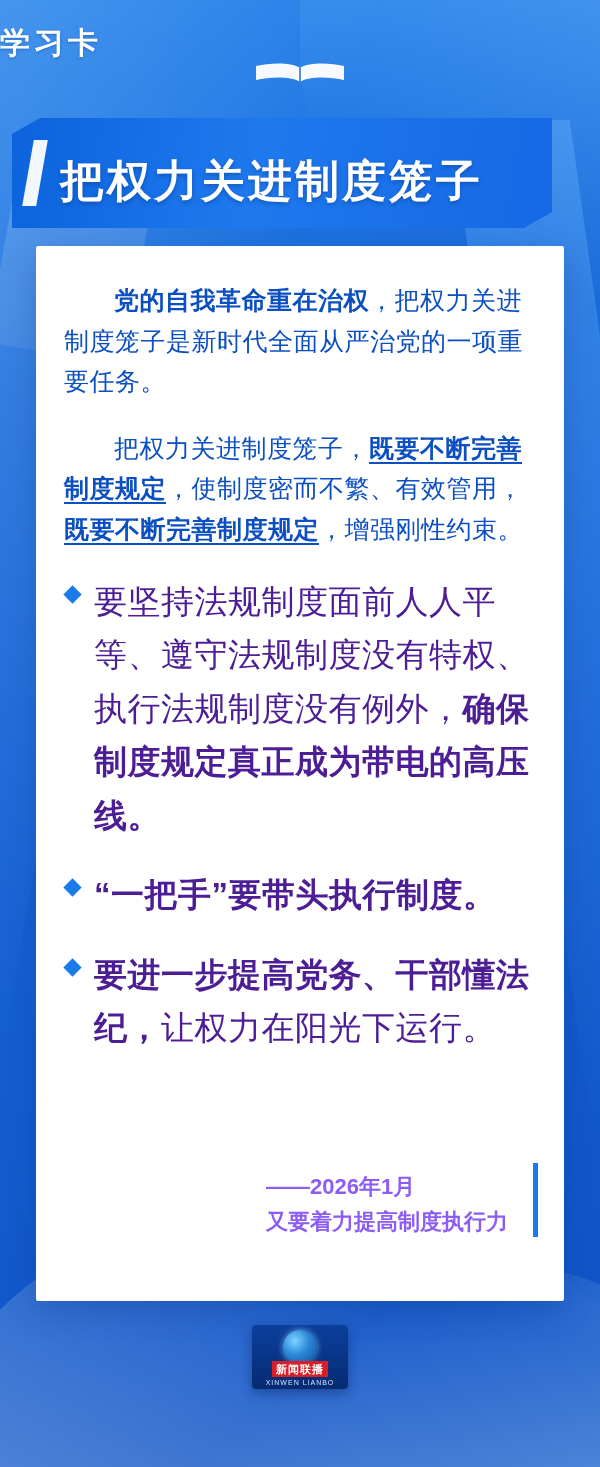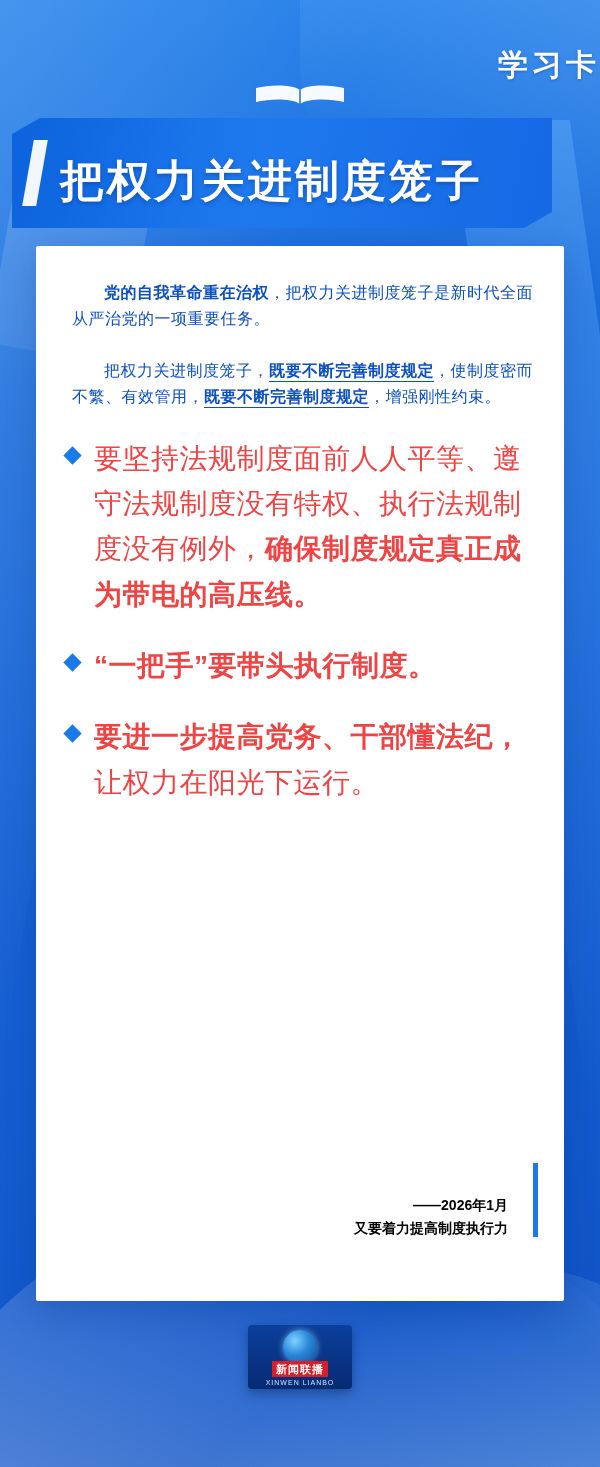--- a/index.html
+++ b/index.html
@@ -60,24 +60,24 @@
   .sw6 {
     top: 120px; right: -40px;
     width: 120px; height: 1000px;
     background: linear-gradient(180deg, rgba(110,185,255,0.35), rgba(110,185,255,0.0));
     transform: skewX(8deg);
   }
 
   
   .logo {
     position: absolute;
-    top: 50px;
+    top: 28px;
     left: 0;
     width: 100%;
-    text-align: right;
+    text-align: left;
     z-index: 5;
   }
   .logo-text {
     display: inline-block;
     color: #ffffff;
     font-size: 30px;
     font-weight: bold;
     letter-spacing: 4px;
     line-height: 1;
     text-shadow: 0 1px 3px rgba(0,40,110,0.35);
@@ -145,77 +145,77 @@
   .card-inner {
     position: absolute;
     top: 34px;
     left: 28px;
     right: 26px;
     bottom: 20px;
   }
 
   .para {
     color: #0b4fc0;
-    font-size: 16px;
+    font-size: 25px;
     line-height: 1.62;
-    margin: 0 0 26px 8px;
+    margin: 0 0 26px 0;
     text-indent: 2em;
     letter-spacing: 0.5px;
   }
   .para .b { font-weight: bold; }
   .para .bu { font-weight: bold; text-decoration: underline; text-underline-offset: 5px; }
 
   .bullets { margin: 0; padding: 0; list-style: none; }
   .bullet {
     position: relative;
     padding-left: 30px;
     margin-bottom: 26px;
-    color: #ef4444;
-    font-size: 28px;
+    color: #4c1d95;
+    font-size: 33px;
     line-height: 1.62;
     letter-spacing: 0.5px;
   }
   .bullet .dot {
     position: absolute;
     left: 2px;
     top: 13px;
     width: 13px;
     height: 13px;
     background: #1a7ae8;
     transform: rotate(45deg);
   }
   .bullet .b { font-weight: bold; }
 
   .source {
     position: absolute;
     right: 16px;
     bottom: 42px;
-    text-align: right;
-    color: #000000;
-    font-size: 14px;
+    text-align: left;
+    color: #8b5cf6;
+    font-size: 22px;
     line-height: 1.6;
     font-weight: bold;
     padding-right: 14px;
   }
   .source-bar {
     position: absolute;
     right: 0;
     bottom: 44px;
     width: 5px;
     height: 74px;
     background: #1a7ae8;
   }
 
   
   .badge {
     position: absolute;
     left: 50%;
     transform: translateX(-50%);
     bottom: 78px;
-    width: 104px;
+    width: 96px;
     height: 64px;
     background: linear-gradient(180deg, #0b3f9c 0%, #062b72 100%);
     border-radius: 4px;
     z-index: 6;
     box-shadow: 0 4px 12px rgba(0,25,70,0.4);
     overflow: hidden;
   }
   .badge-globe {
     position: absolute;
     top: 5px; left: 50%;

